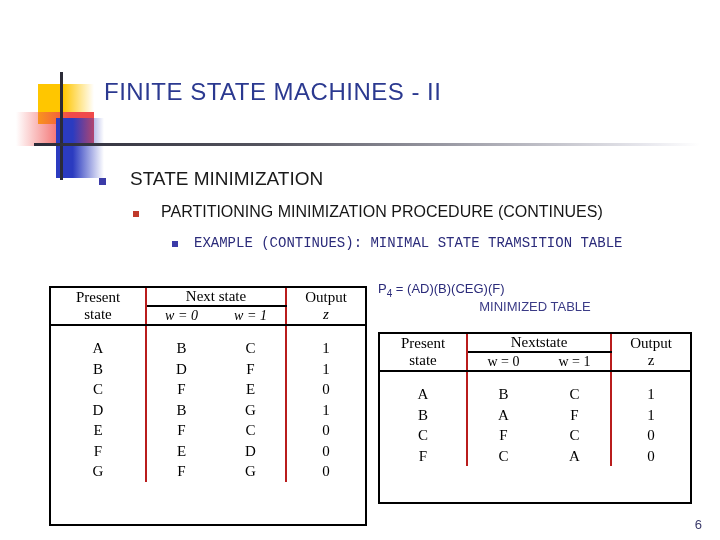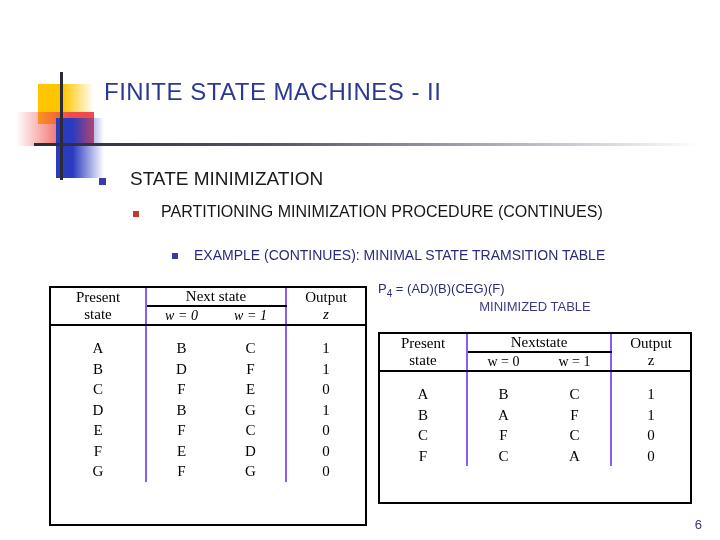--- a/index.html
+++ b/index.html
@@ -65,21 +65,21 @@
     width: 7px; height: 7px; background: #3B3BA8; margin-top: 10px; margin-right: 24px;
   }
   #bullet-l1 .bullet-text { font-size: 19px; color: #1a1a1a; }
 
   #bullet-l2 { left: 133px; top: 203px; }
   #bullet-l2 .bullet-mark {
     width: 6px; height: 6px; background: #C0392B; margin-top: 8px; margin-right: 22px;
   }
   #bullet-l2 .bullet-text { font-size: 16px; color: #161616; }
 
-  #bullet-l3 { left: 172px; top: 247px; }
+  #bullet-l3 { left: 172px; top: 235px; font-family: Liberation Mono, monospace; }
   #bullet-l3 .bullet-mark {
     width: 6px; height: 6px; background: #3B3BA8; margin-top: 6px; margin-right: 16px;
   }
   #bullet-l3 .bullet-text { font-size: 14px; color: #2B2B7A; }
 
   #bullet-l3-cont {
     position: absolute;
     left: 172px;
     top: 256px;
     font-size: 14px;
@@ -99,21 +99,21 @@
     font-family: "Liberation Serif", serif;
     color: #000;
   }
   .tbl-wrap td {
     padding: 0;
     text-align: center;
     vertical-align: middle;
     font-weight: normal;
   }
   .hdr-sep-bottom { border-bottom: 2px solid #000; }
-  .col-sep-right { border-right: 2px solid #8b5cf6; }
+  .col-sep-right { border-right: 2px solid #b91c1c; }
   .sub-sep-bottom { border-bottom: 2px solid #000; }
 
   .hdr-cell { font-size: 15px; line-height: 17px; }
   .sub-cell { font-size: 14px; line-height: 17px; }
   .body-cell { font-size: 15px; line-height: 20.5px; }
   .ital { font-style: italic; }
 
   
   #tbl-original { left: 49px; top: 286px; width: 318px; height: 240px; }
   #tbl-original .c-present { width: 94px; }

